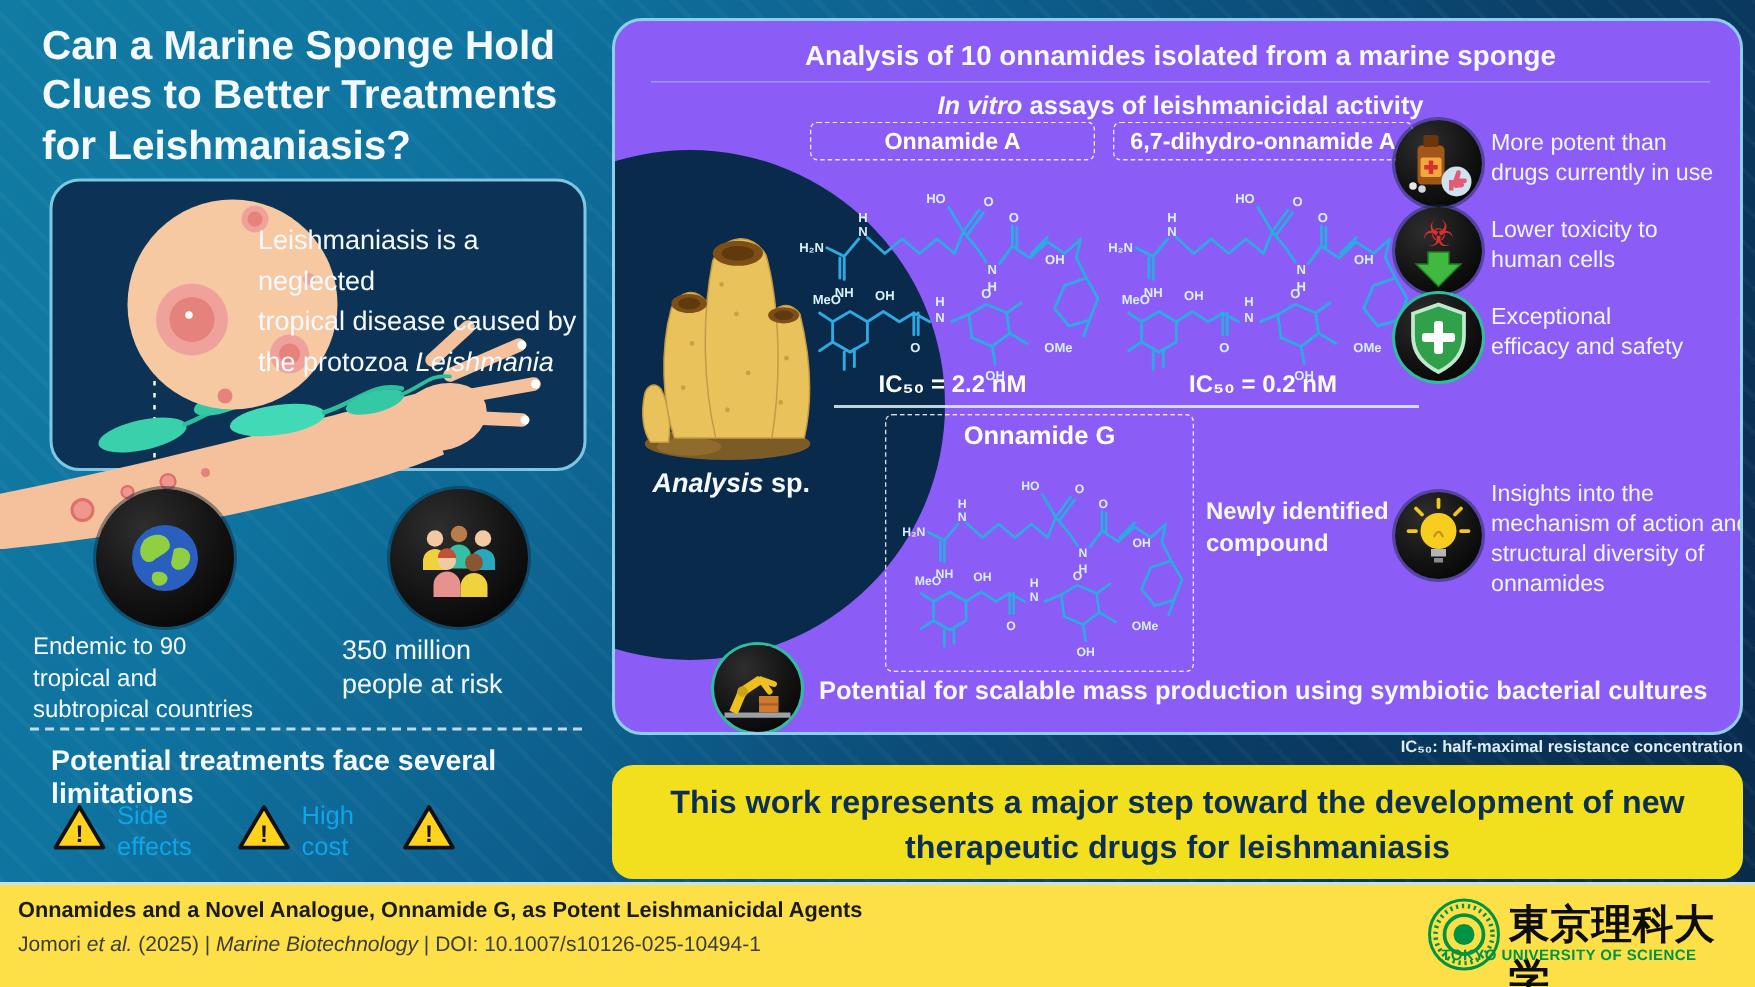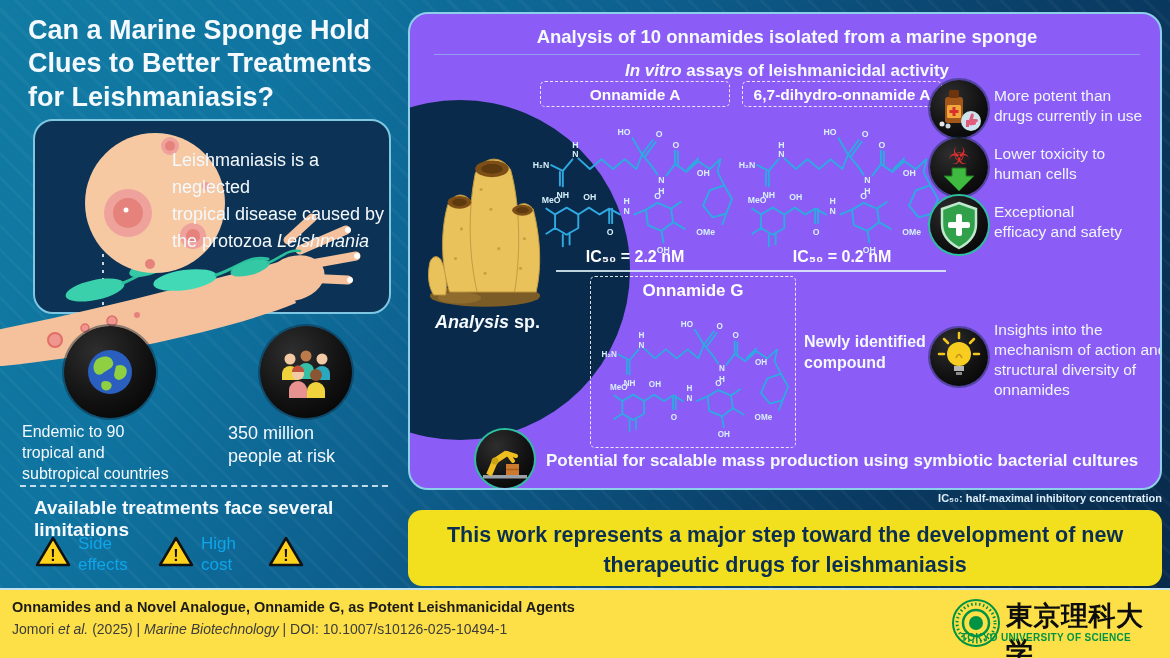--- a/index.html
+++ b/index.html
@@ -142,21 +142,21 @@
       <path d="M14,27 a6,6 0 0 1 12,1 l-12,0 z" fill="#c0503a"></path>
       <circle cx="38" cy="31" r="6" fill="#8a5632"></circle>
         <path d="M29,47 a9,9 0 0 1 18,0 v7 h-18 z" fill="#f0d23c"></path>
     </svg>
   </div>
   <div class="abs pl white" style="left:228px;top:422px;width:158px;font-size:18px;line-height:1.3;z-index:5;">350 million
 people at risk</div>
 
   <div class="abs" style="left:20px;top:485px;width:368px;border-top:2px dashed rgba(240,248,252,.8);"></div>
 
-  <div class="abs white" style="left:34px;top:497px;width:370px;font-size:19px;font-weight:bold;">Available treatments face several limitations</div>
+  <div class="abs white" style="left:34px;top:497px;width:370px;font-size:19px;font-weight:bold;">Potential treatments face several limitations</div>
 
   <svg class="abs" viewBox="0 0 36 33" style="left:35px;top:535px;width:36px;height:33px;">
     <polygon points="18,3 34,30 2,30" fill="#ffd21c" stroke="#111" stroke-width="2.5" stroke-linejoin="round"></polygon>
     <text x="18" y="26" text-anchor="middle" font-size="16" font-weight="bold" fill="#111">!</text>
   </svg>
   <div class="abs pl warn-label" style="left:78px;top:533px;width:80px;">Side
 effects</div>
 
   <svg class="abs" viewBox="0 0 36 33" style="left:158px;top:535px;width:36px;height:33px;">
     <polygon points="18,3 34,30 2,30" fill="#ffd21c" stroke="#111" stroke-width="2.5" stroke-linejoin="round"></polygon>
@@ -289,21 +289,21 @@
         <rect x="23" y="37" width="10" height="5" fill="#b5b5b5"></rect>
         <rect x="25" y="43" width="6" height="3" fill="#8a8a8a"></rect>
       </svg>
     </div>
     <div class="abs pl benefit-text" style="left:584px;top:306px;width:180px;">Insights into the
 mechanism of action and
 structural diversity of
 onnamides</div>
   </div>
 
-  <div class="abs" style="right:8px;top:492px;font-size:11px;font-weight:bold;color:#ddeef8;">IC₅₀: half-maximal inhibitory concentration</div>
+  <div class="abs" style="right:8px;top:492px;font-size:11px;font-weight:bold;color:#ddeef8;">IC₅₀: half-maximal resistance concentration</div>
 
   <div class="abs pl" style="left:408px;top:510px;width:754px;height:76px;border-radius:14px;background:#f2df1e;box-sizing:border-box;
               padding-top:11px;text-align:center;font-size:21.5px;font-weight:bold;line-height:1.38;color:#0b2e53;">This work represents a major step toward the development of new
 therapeutic drugs for leishmaniasis</div>
 
   <div class="abs" style="left:0;top:588px;width:1170px;height:78px;background:#fde047;border-top:2px solid #c2e2ef;box-sizing:border-box;">
     <div class="abs" style="left:12px;top:9px;font-size:14.5px;font-weight:bold;color:#1b1b1b;">Onnamides and a Novel Analogue, Onnamide G, as Potent Leishmanicidal Agents</div>
     <div class="abs" style="left:12px;top:31px;font-size:14px;color:#3c3c3c;"><span>Jomori </span><i>et al.</i><span> (2025) | </span><i>Marine Biotechnology</i><span> | DOI: 10.1007/s10126-025-10494-1</span></div>
     <svg class="abs" width="52" height="52" viewBox="0 0 52 52" style="left:950px;top:7px;">
       <circle cx="26" cy="26" r="23" fill="none" stroke="#009344" stroke-width="2"></circle>

